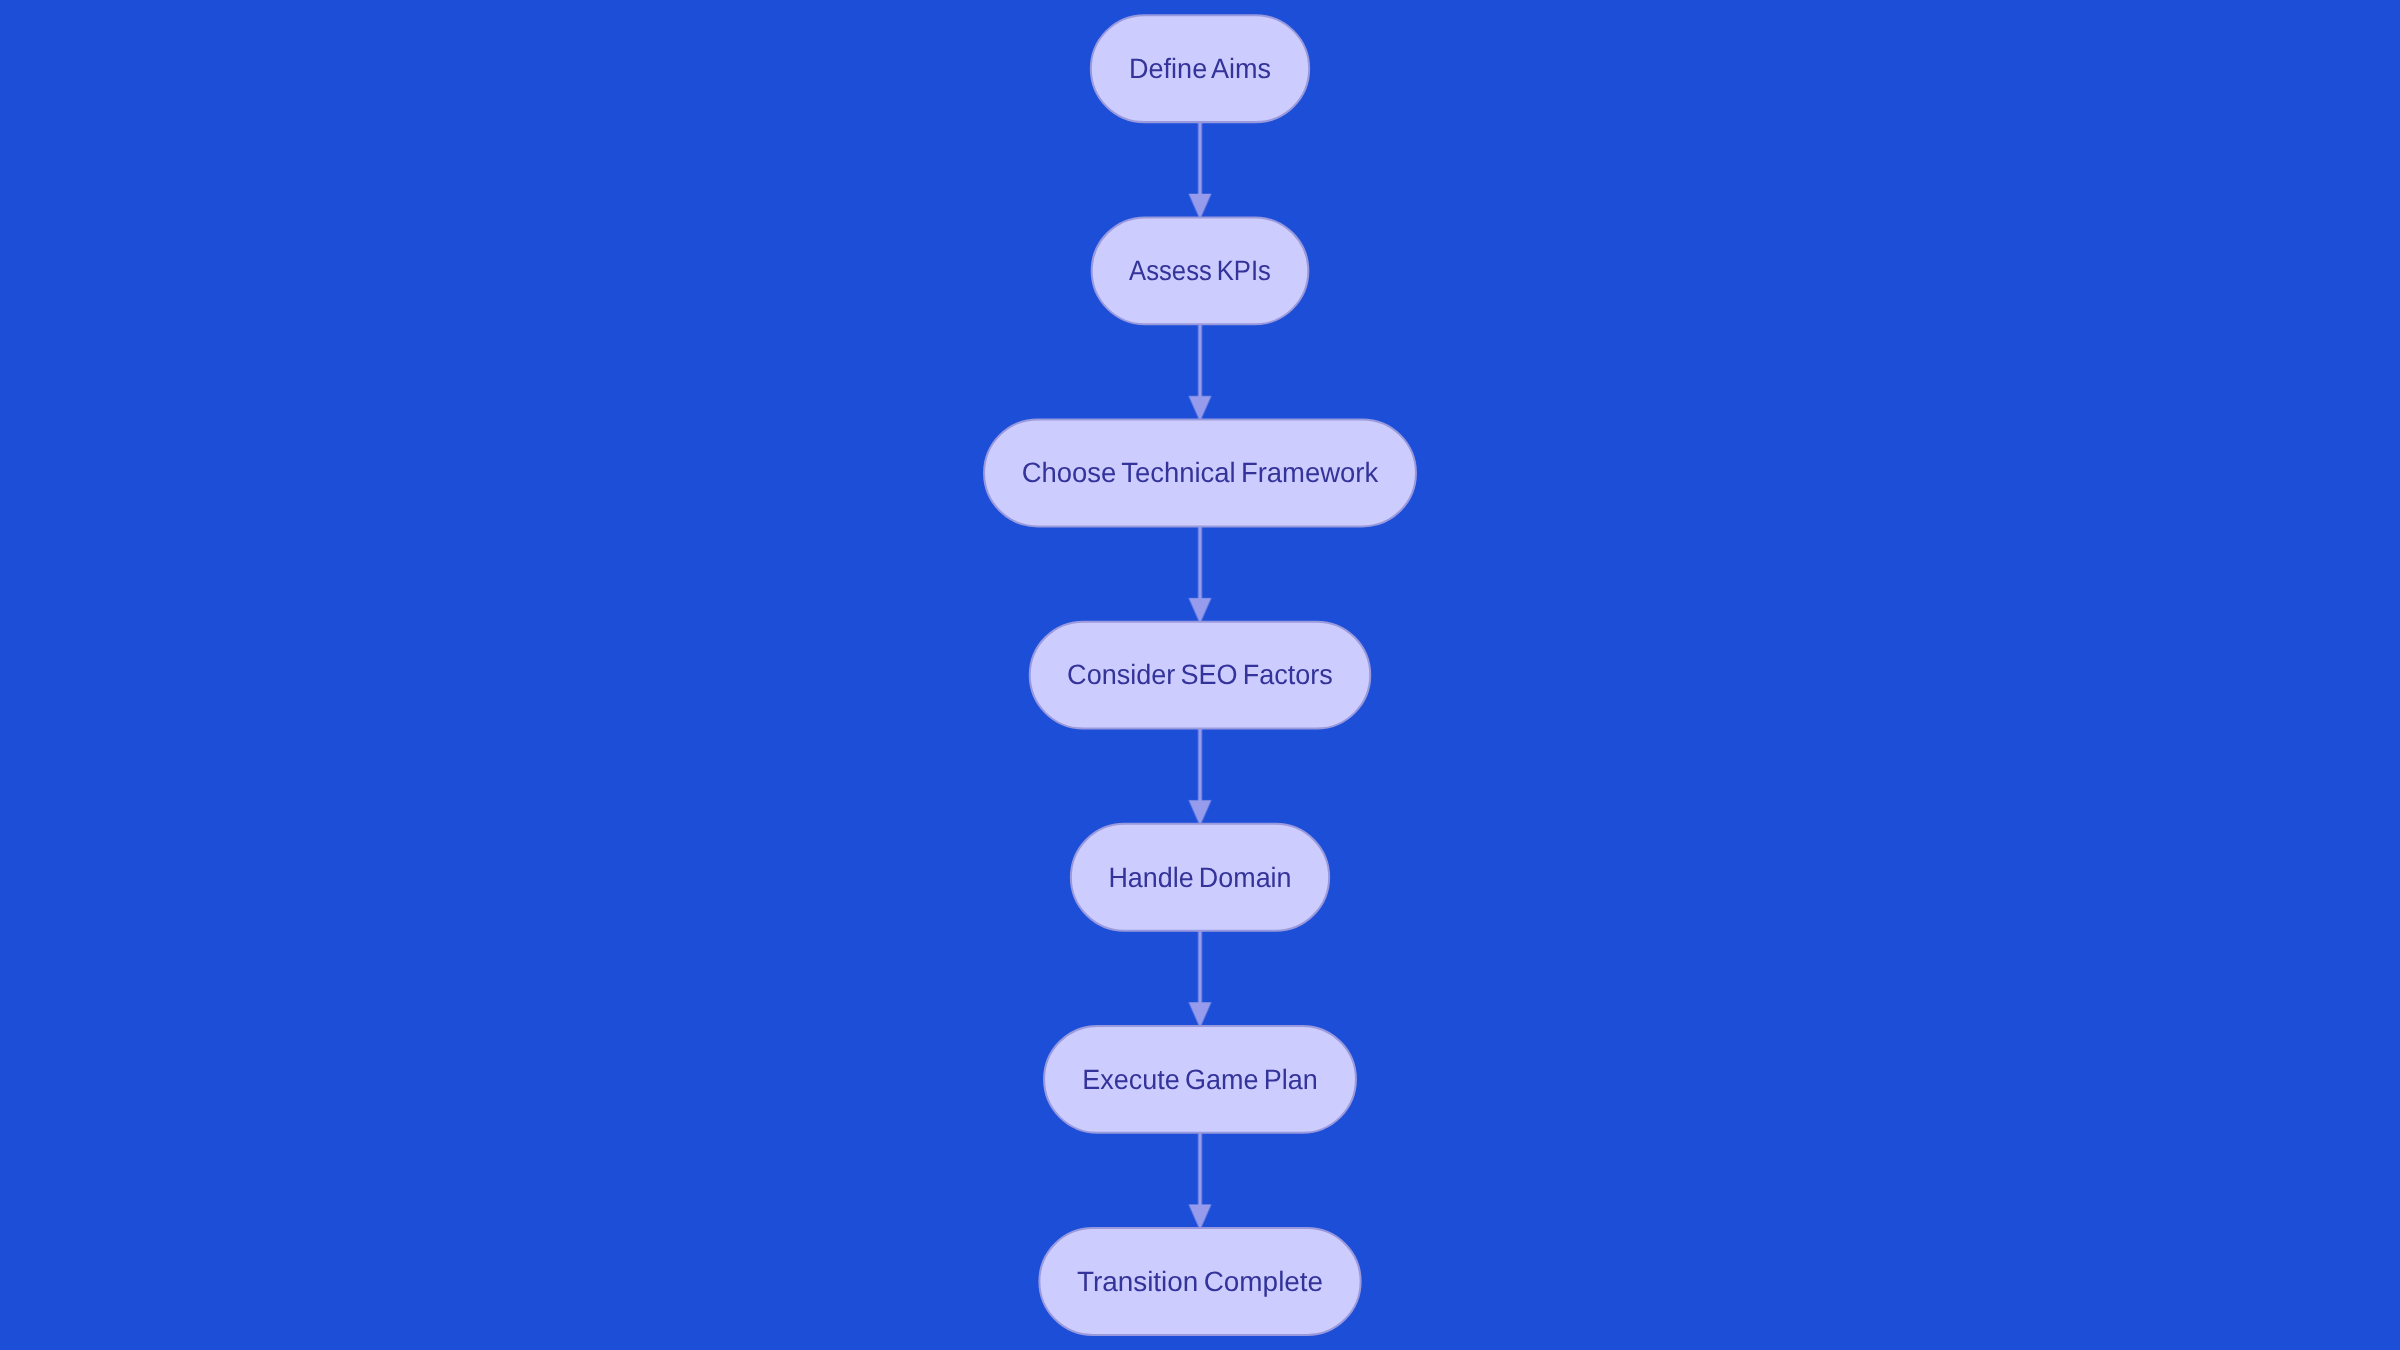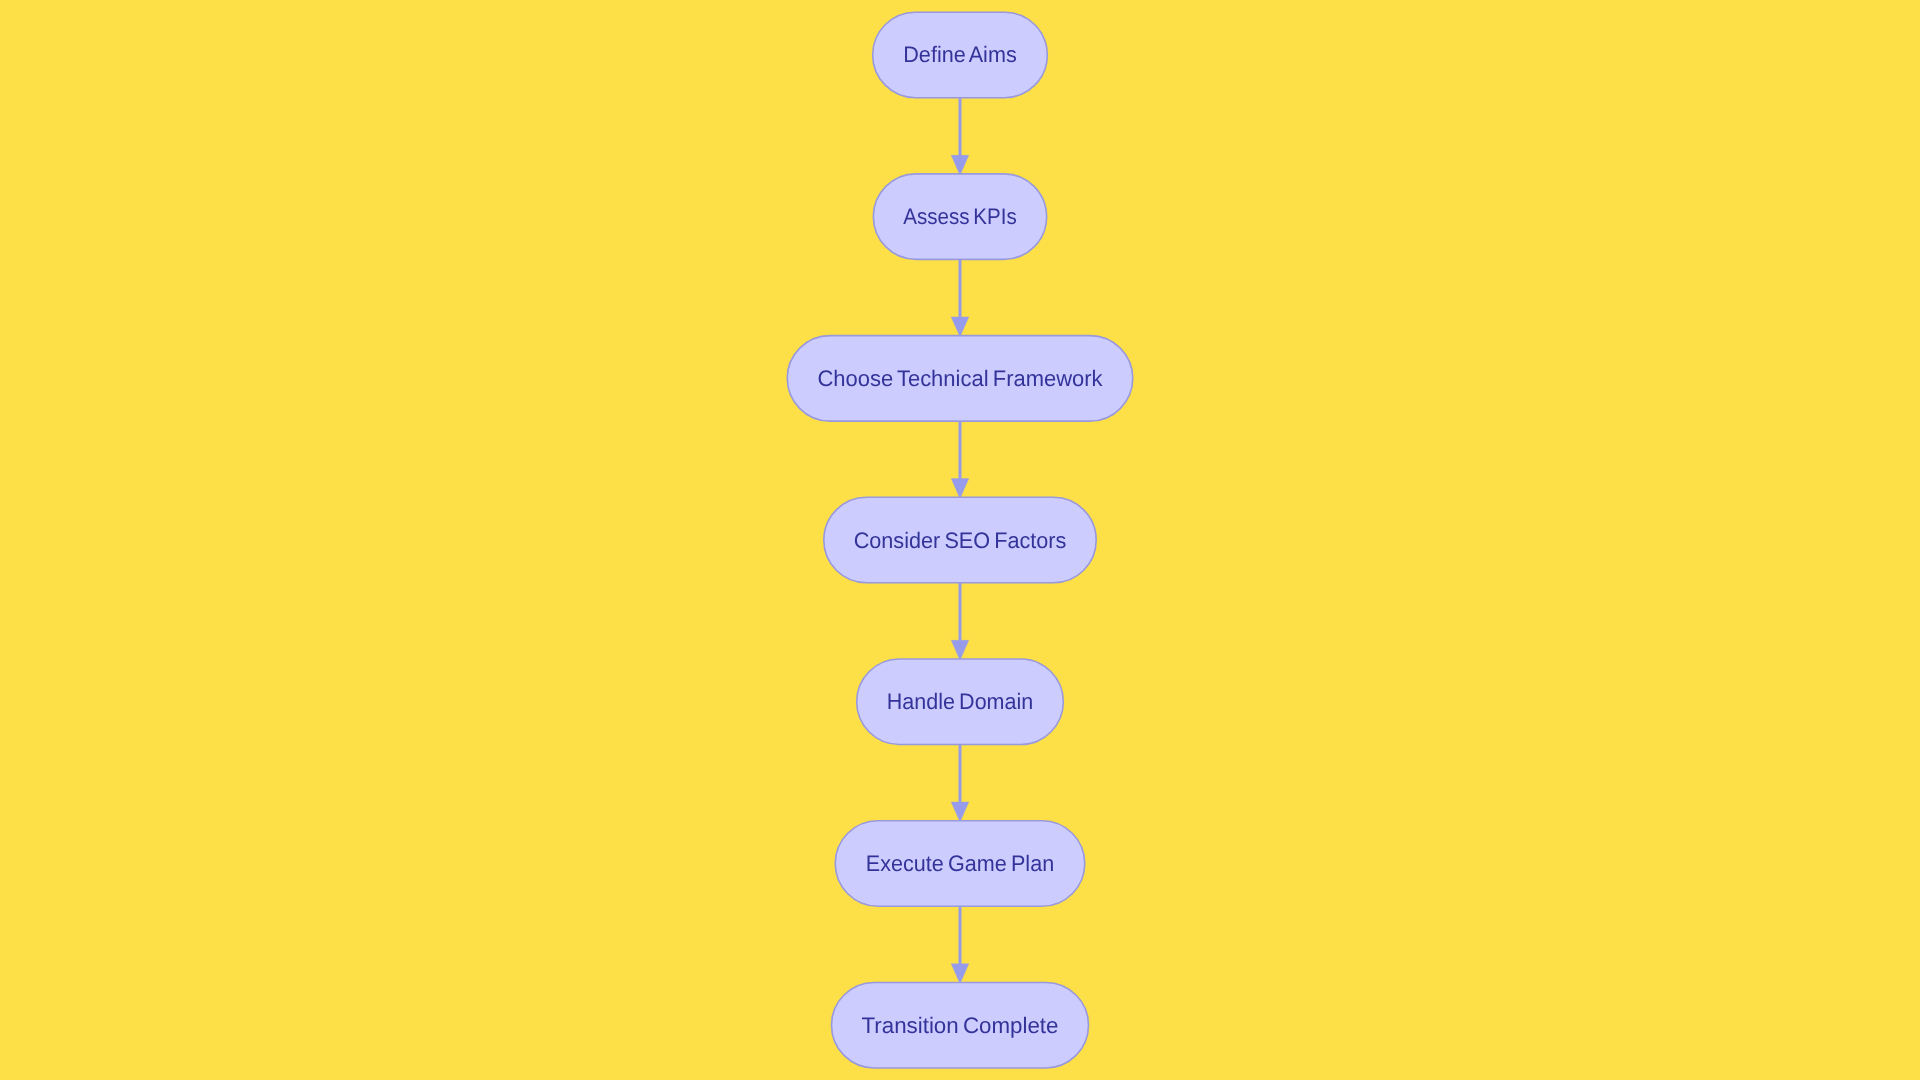--- a/index.html
+++ b/index.html
@@ -8,21 +8,21 @@
     padding: 0;
     width: 1920px;
     height: 1080px;
     background: #ffffff;
     overflow: hidden;
   }
   #flowchart-root {
     position: relative;
     width: 1920px;
     height: 1080px;
-    background: #fde047;
+    background: #1d4ed8;
     -webkit-font-smoothing: antialiased;
   }
   svg.flow-svg {
     position: absolute;
     left: 0;
     top: 0;
     width: 1920px;
     height: 1080px;
     display: block;
     shape-rendering: geometricPrecision;

